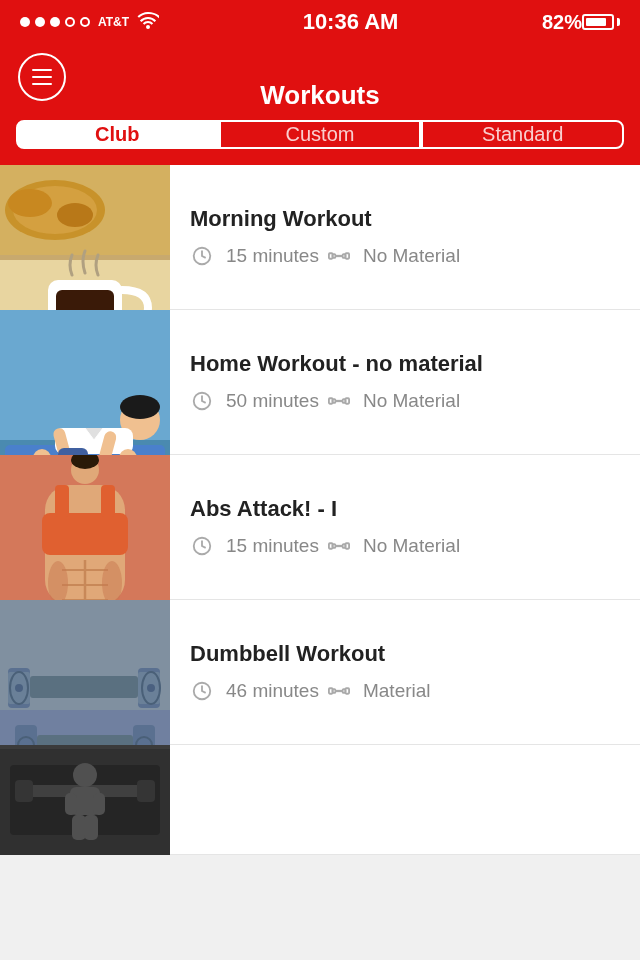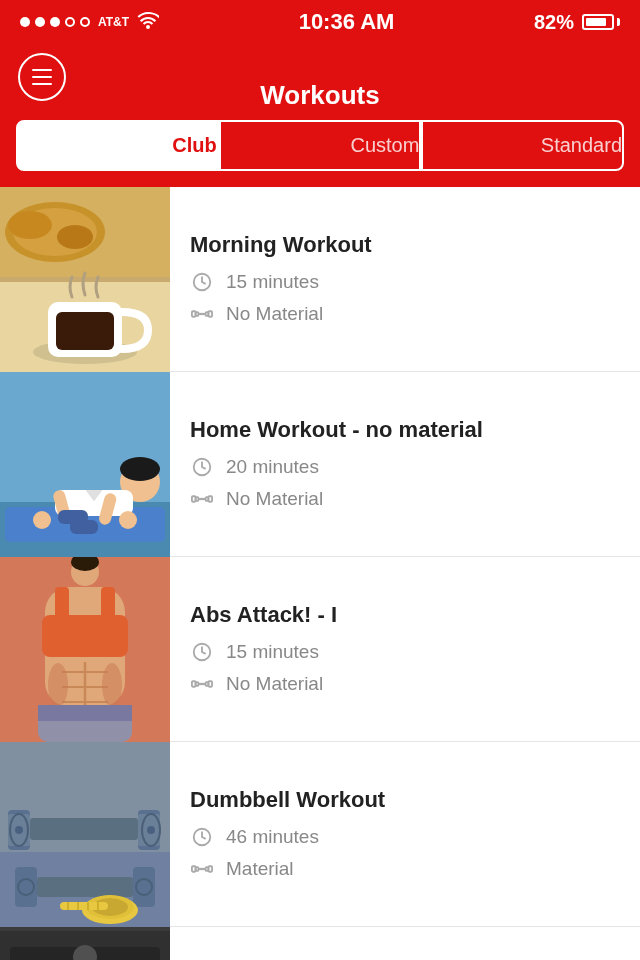--- a/index.html
+++ b/index.html
@@ -17,21 +17,21 @@
       color: white;
     }
     .status-left { display: flex; align-items: center; gap: 8px; font-size: 20px; font-weight: 600; }
     .status-dots { display: flex; gap: 5px; }
     .status-dot { width: 10px; height: 10px; border-radius: 50%; }
     .dot-filled { background: white; }
     .dot-empty { background: transparent; border: 2px solid white; }
     .status-wifi { font-size: 18px; }
     .status-carrier { font-size: 12px; font-weight: 600; }
     .status-center { font-size: 22px; font-weight: 600; }
-    .status-right { display: flex; align-items: center; gap: 8px; font-size: 20px; font-weight: 600; }
+    .status-right { display: flex; align-items: center; font-size: 20px; font-weight: 600; }
     .battery-icon { display: flex; align-items: center; gap: 2px; }
     .battery-body { width: 32px; height: 16px; border: 2px solid white; border-radius: 3px; position: relative; display: flex; align-items: center; padding: 2px; }
     .battery-fill { background: white; height: 100%; width: 82%; border-radius: 1px; }
     .battery-tip { width: 3px; height: 8px; background: white; border-radius: 0 2px 2px 0; margin-left: 1px; }
 
     
     .header {
       background: #e01010;
       display: flex;
       align-items: center;
@@ -58,40 +58,40 @@
 
     
     .tab-bar {
       background: #e01010;
       display: flex;
       padding: 10px 16px 16px;
       gap: 0;
     }
     .tab {
       flex: 1;
-      text-align: right;
-      padding: 12px 0;
+      text-align: center;
+      padding: 1px 0;
       font-size: 20px;
       font-weight: 500;
       cursor: pointer;
       border: 2px solid white;
       color: white;
     }
     .tab:first-child { border-radius: 8px 0 0 8px; }
     .tab:last-child { border-radius: 0 8px 8px 0; }
     .tab.active { background: white; color: #e01010; font-weight: 700; }
     .tab.inactive { background: transparent; color: rgba(255,255,255,0.8); }
 
     
     .workout-list { background: white; }
 
     .workout-item {
       display: flex;
       border-bottom: 1px solid #e5e5e5;
-      height: 185px;
+      height: 145px;
     }
     .workout-thumb {
       width: 170px;
       min-width: 170px;
       height: 185px;
       overflow: hidden;
       position: relative;
       background: #ccc;
     }
     
@@ -110,21 +110,21 @@
       gap: 12px;
     }
     .workout-name {
       font-size: 22px;
       font-weight: 700;
       color: #222;
       line-height: 1.2;
     }
     .workout-meta {
       display: flex;
-      flex-direction: column;
+      flex-direction: row;
       gap: 8px;
     }
     .meta-row {
       display: flex;
       align-items: center;
       gap: 12px;
       color: #888;
       font-size: 19px;
     }
     .meta-icon {
@@ -277,21 +277,21 @@
     <div class="workout-info">
       <div class="workout-name">Home Workout - no material</div>
       <div class="workout-meta">
         <div class="meta-row">
           <div class="meta-icon">
             <svg class="clock-svg" viewBox="0 0 24 24" fill="none" stroke="#aaa" stroke-width="2">
               <circle cx="12" cy="12" r="9"></circle>
               <polyline points="12,6 12,12 16,14"></polyline>
             </svg>
           </div>
-          <span>20 minutes</span>
+          <span>50 minutes</span>
         </div>
         <div class="meta-row">
           <div class="meta-icon">
             <svg class="dumbbell-svg" viewBox="0 0 24 24" fill="none" stroke="#aaa" stroke-width="2">
               <rect x="1" y="9" width="4" height="6" rx="1"></rect>
               <rect x="19" y="9" width="4" height="6" rx="1"></rect>
               <rect x="5" y="10" width="3" height="4" rx="1"></rect>
               <rect x="16" y="10" width="3" height="4" rx="1"></rect>
               <line x1="8" y1="12" x2="16" y2="12" stroke-width="2.5"></line>
             </svg>

